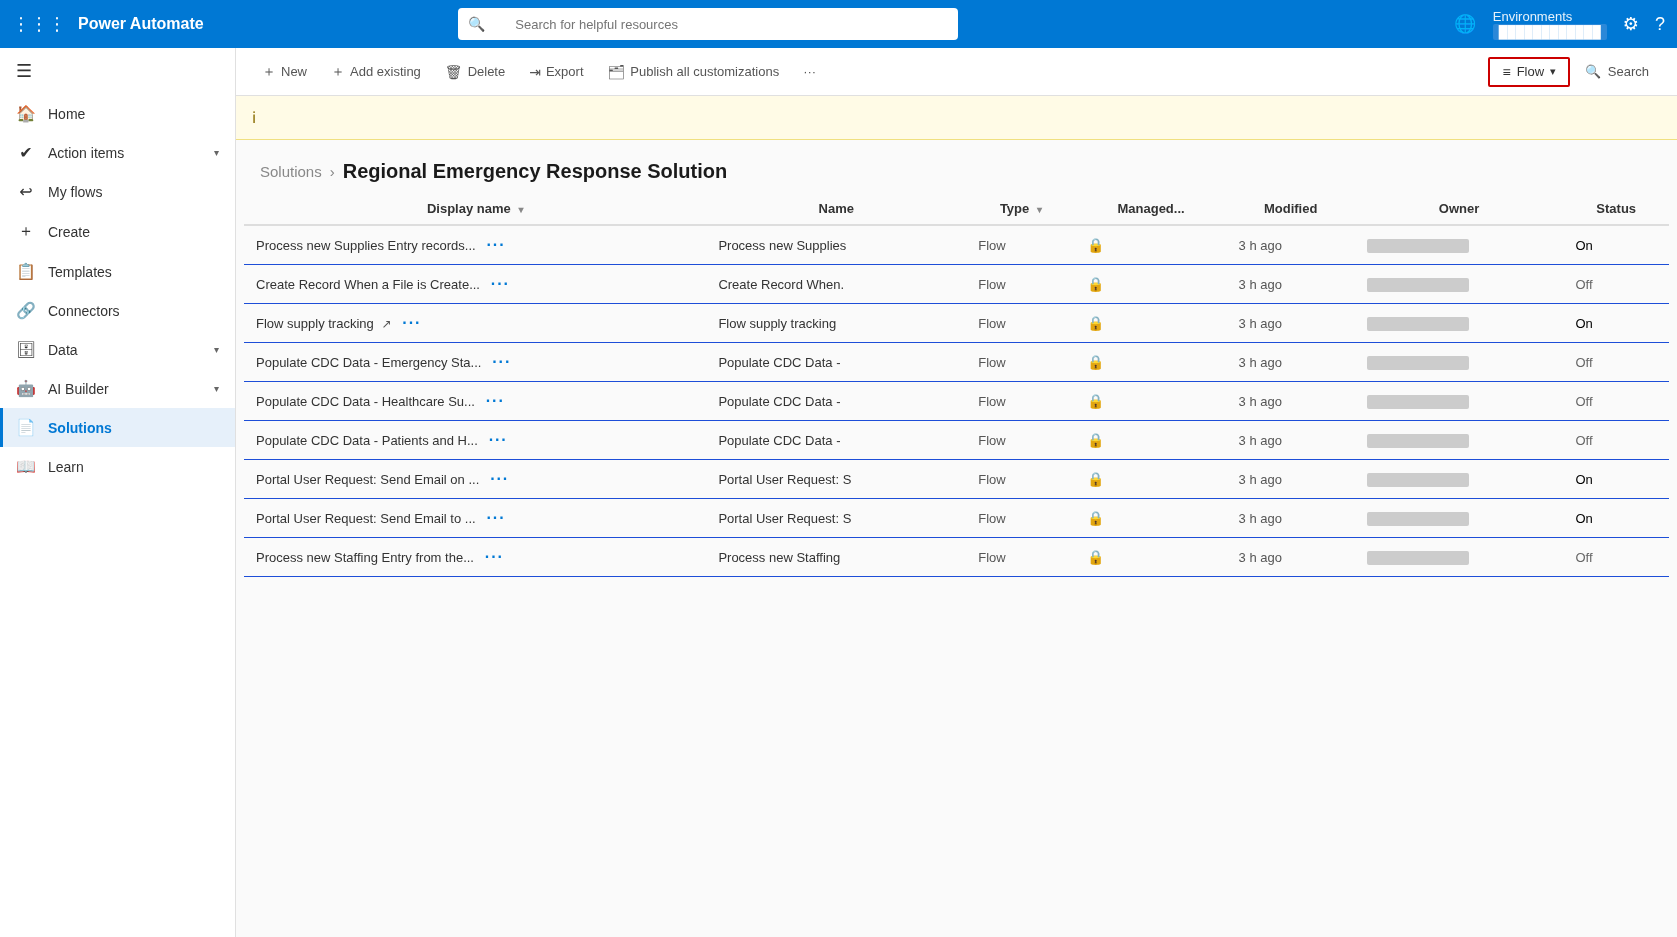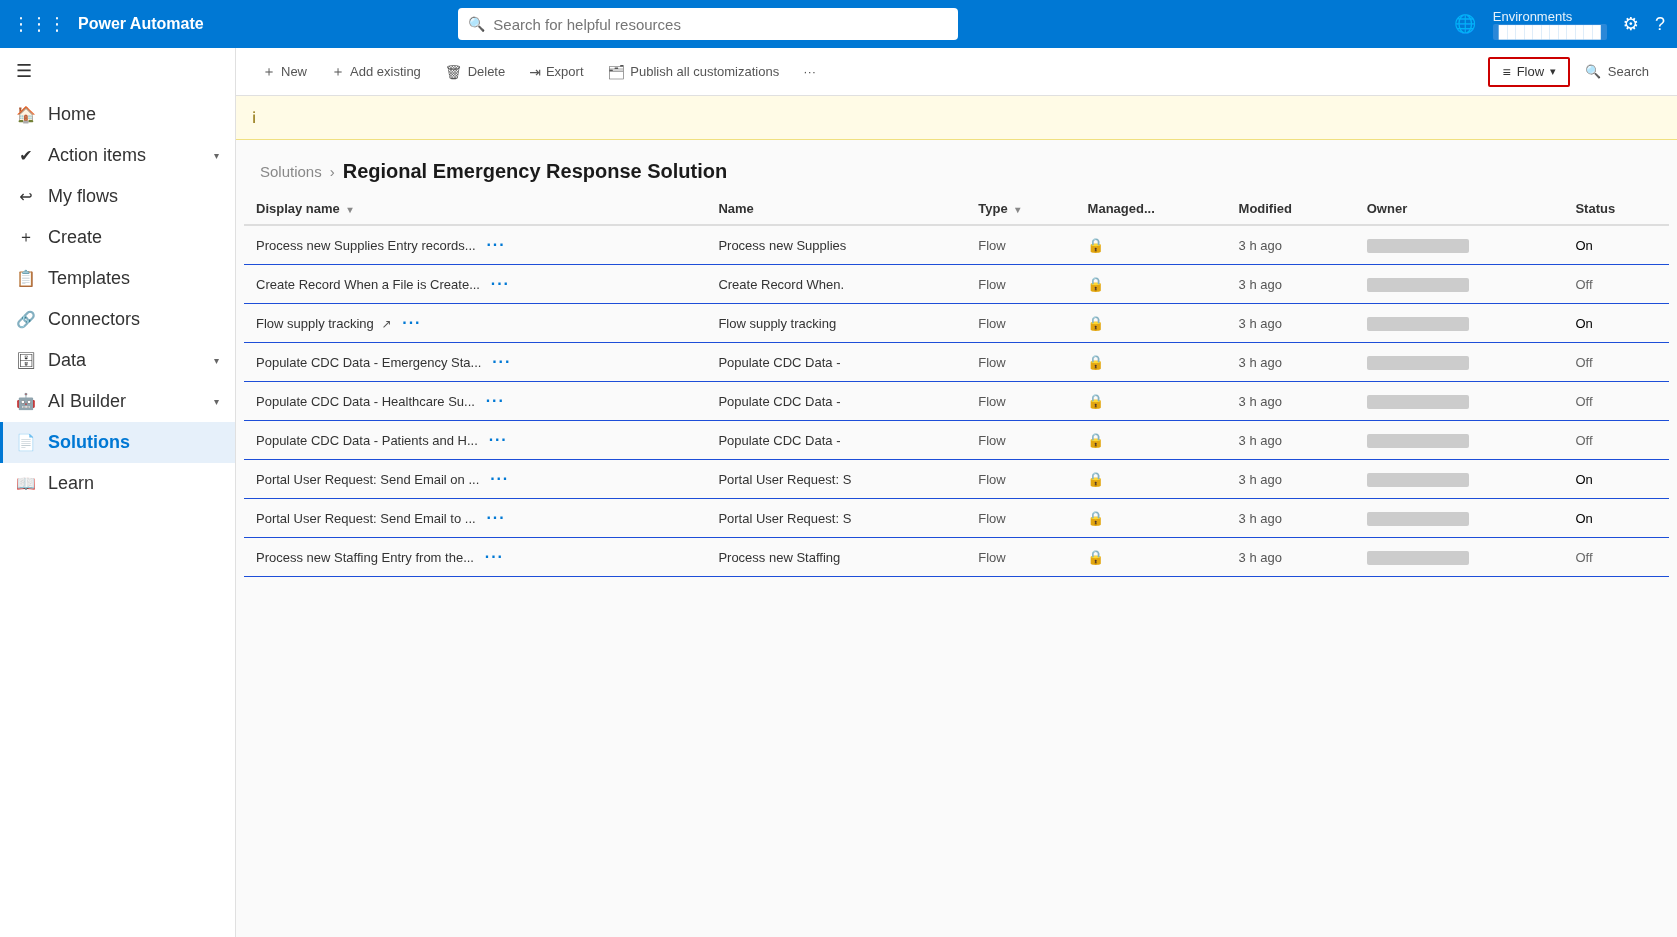--- a/index.html
+++ b/index.html
@@ -25,23 +25,24 @@
       border-radius: 4px;
       display: flex;
       align-items: center;
       padding: 0 10px;
       gap: 8px;
       height: 32px;
     }
     .topbar-search input {
       border: none;
       outline: none;
-      font-size: 15px;
+      font-size: 13px;
       color: #555;
       width: 100%;
+      margin-left: 22px;
     }
     .topbar-right {
       display: flex;
       align-items: center;
       gap: 16px;
       margin-left: auto;
     }
     .topbar-env-label { font-size: 11px; opacity: 0.9; }
     .topbar-env-name { font-size: 12px; font-weight: 600; background: #2b88d8; padding: 1px 6px; border-radius: 2px; }
     .topbar-icon-btn { color: white; font-size: 18px; cursor: pointer; background: none; border: none; }
@@ -80,21 +81,21 @@
     .sidebar-item.active::before {
       content: '';
       position: absolute;
       left: 0;
       top: 0;
       bottom: 0;
       width: 3px;
       background: #0078d4;
     }
     .sidebar-icon { font-size: 16px; width: 20px; text-align: center; flex-shrink: 0; }
-    .sidebar-label { font-size: 18px; }
+    .sidebar-label { font-size: 14px; }
     .sidebar-chevron { margin-left: auto; font-size: 10px; color: #666; }
     .sidebar-hamburger {
       padding: 12px 16px;
       cursor: pointer;
       color: #333;
       font-size: 18px;
     }
 
     
     .content {
@@ -188,21 +189,21 @@
       flex: 1;
       overflow-y: auto;
       padding: 0 8px;
     }
     table {
       width: 100%;
       border-collapse: collapse;
     }
     thead th {
       padding: 8px 12px;
-      text-align: left;
+      text-align: center;
       font-size: 13px;
       font-weight: 600;
       color: #333;
       border-bottom: 2px solid #ddd;
       white-space: nowrap;
       cursor: pointer;
       user-select: none;
     }
     thead th .sort-icon { font-size: 10px; margin-left: 4px; color: #888; }
     tbody tr {

